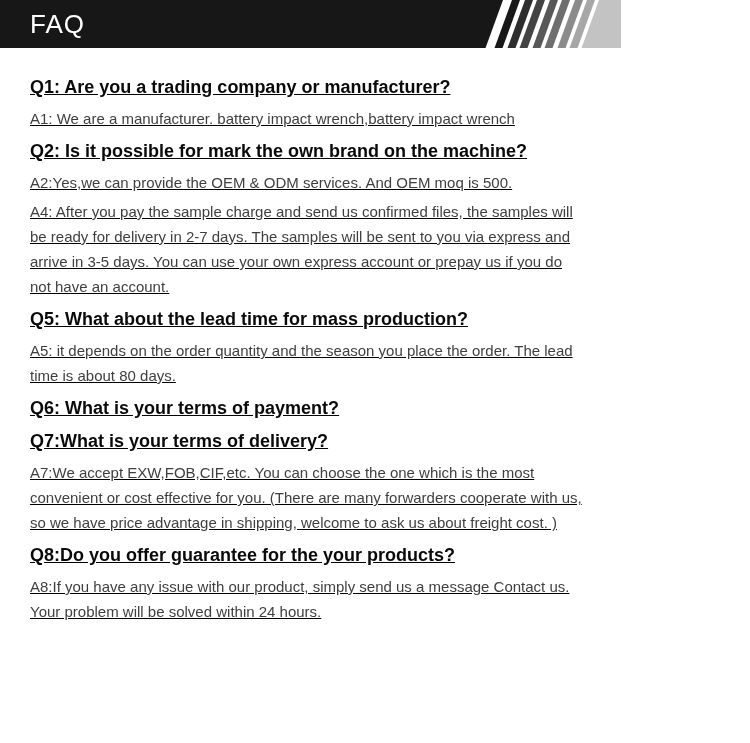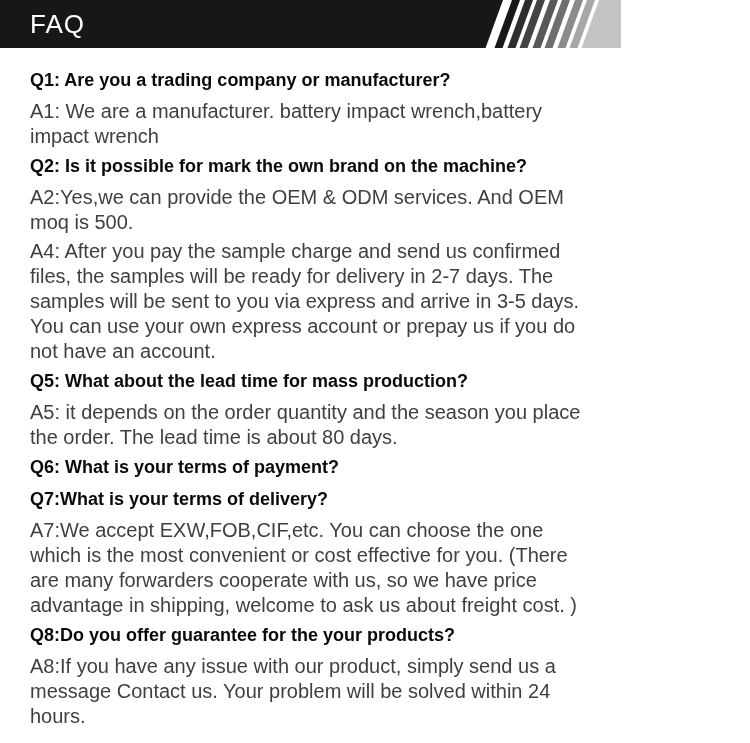--- a/index.html
+++ b/index.html
@@ -4,20 +4,21 @@
 <style>
   * { margin: 0; padding: 0; box-sizing: border-box; }
   html, body { background: #ffffff; }
   body { font-family: "Liberation Sans", sans-serif; }
 
   .page {
     width: 621px;
     height: 743px;
     background: #ffffff;
     overflow: hidden;
+    text-decoration: underline;
   }
 
   
   .banner {
     position: relative;
     height: 48px;
     background: #ffffff;
     overflow: hidden;
   }
   .banner-black {
@@ -56,24 +57,24 @@
 
   
   .faq-list {
     padding: 19px 30px 0 30px;
   }
   .question {
     font-size: 18px;
     line-height: 26px;
     font-weight: bold;
     color: #0a0a0a;
-    margin: 0 0 6px 0;
+    margin: 7px 0 6px 0;
   }
   .answer {
-    font-size: 20px;
+    font-size: 15px;
     line-height: 25px;
     font-weight: 400;
     color: #3f3f3f;
     margin: 0 8px 4px 0;
     max-width: 686px;
   }
 </style>
 </head>
 <body>
 

